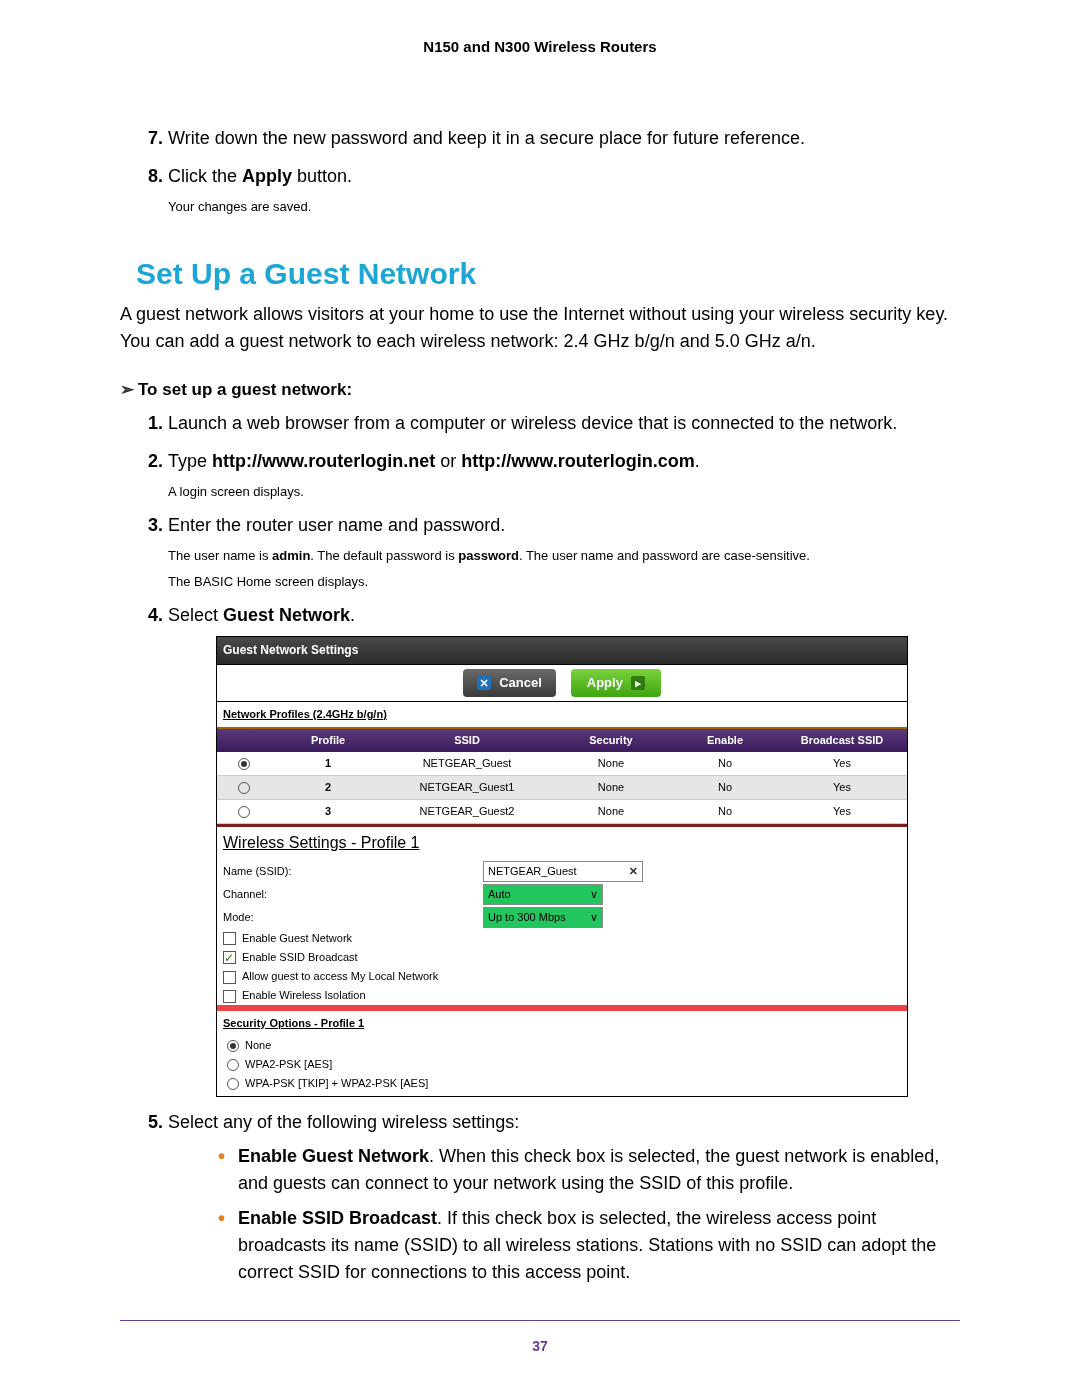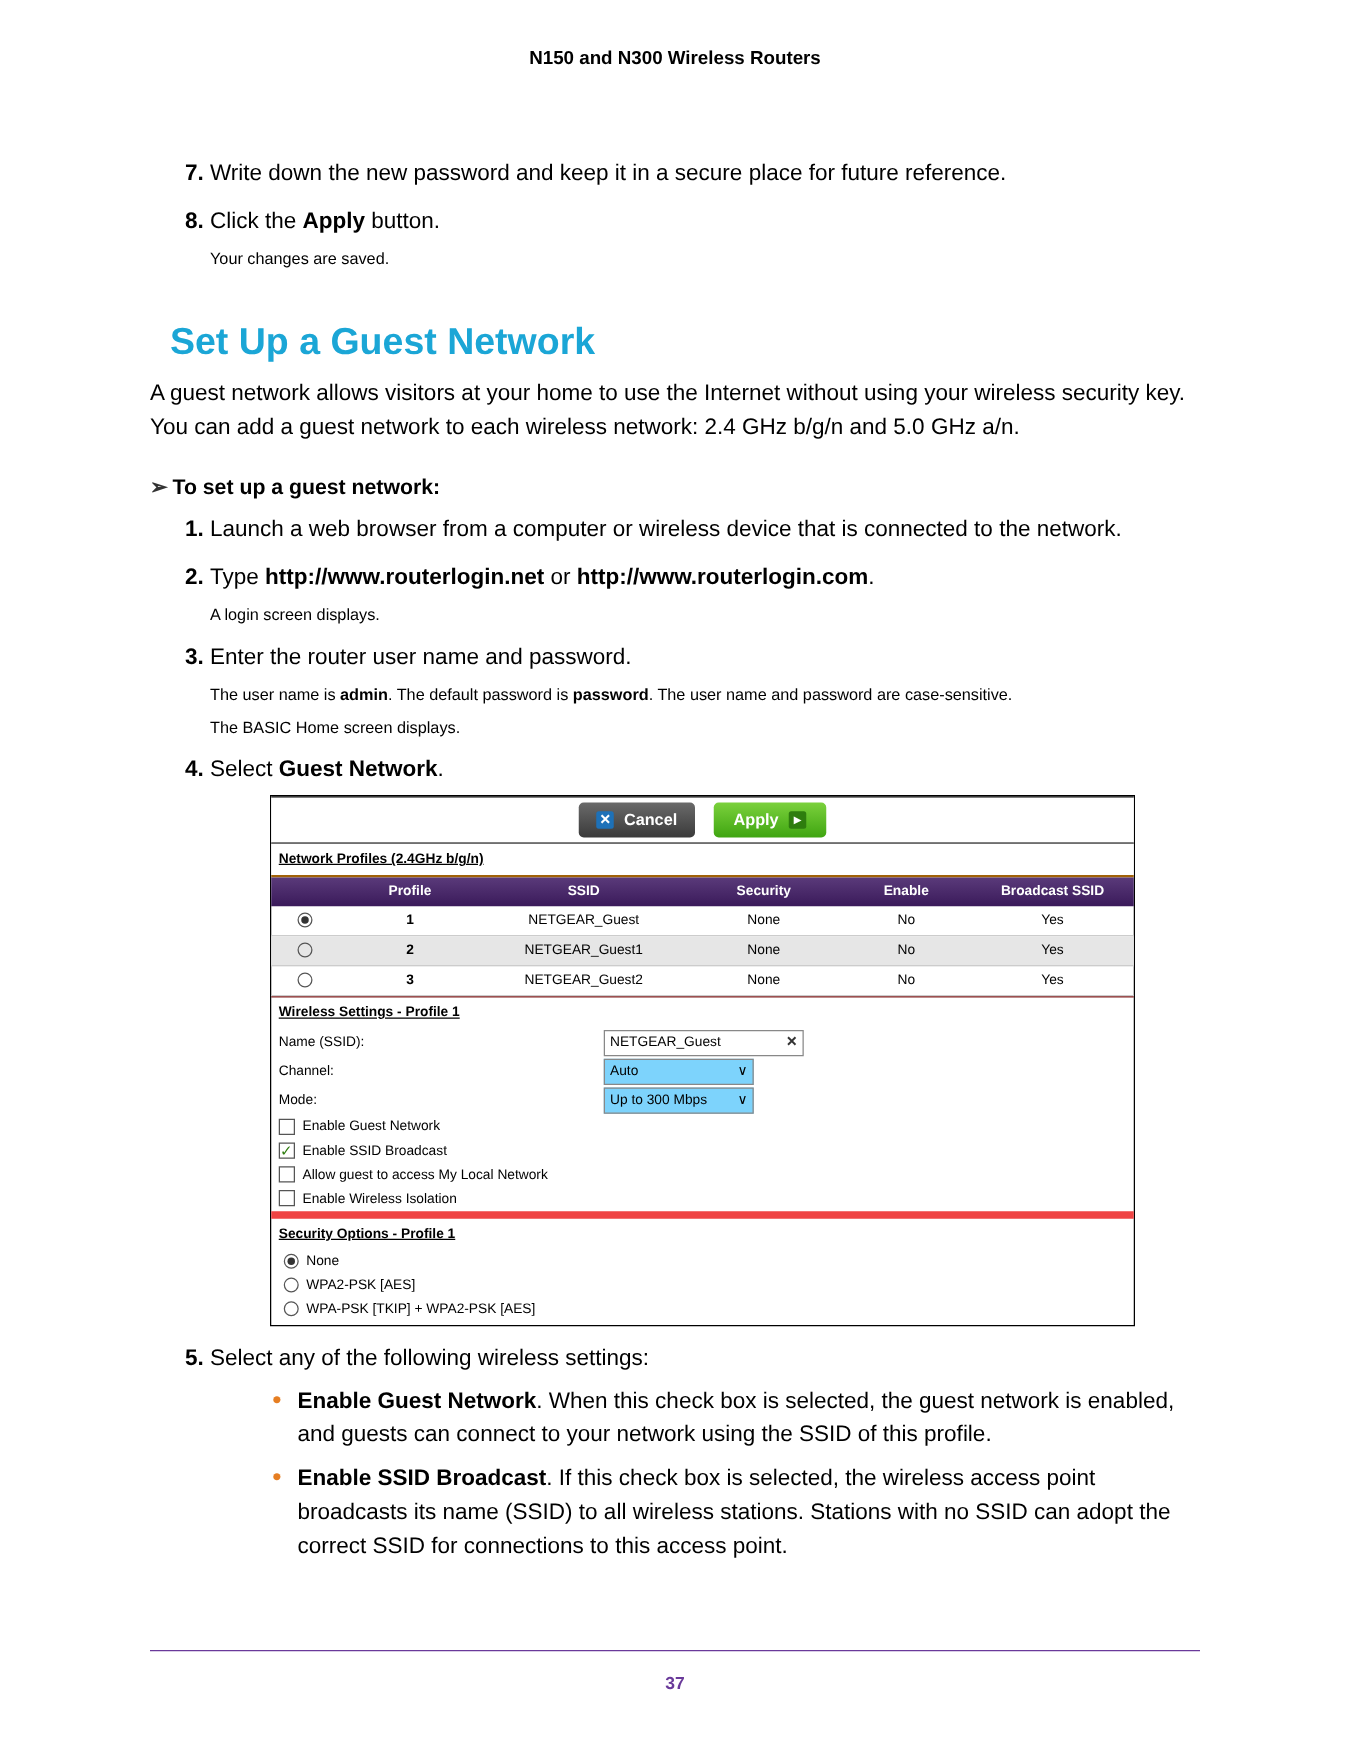--- a/index.html
+++ b/index.html
@@ -142,36 +142,36 @@
   .radio {
     display:inline-block; width:10px; height:10px; border:1px solid #555;
     border-radius:50%; vertical-align:middle; position:relative;
   }
   .radio.on::after{
     content:""; position:absolute; left:2px; top:2px; width:6px; height:6px;
     background:#333; border-radius:50%;
   }
   .scr-form { padding: 0; }
   .scr-form-title {
-    font-weight: bold; text-decoration: underline;
-    padding: 4px 6px; font-size: 11px; border-top:1px solid #7f1d1d;
+    font-weight: normal; text-decoration: underline;
+    padding: 4px 6px; font-size: 16px; border-top:3px solid #7f1d1d;
   }
   .scr-form-row {
     display:flex; padding: 1px 6px; align-items:center; font-size:11px;
   }
   .scr-form-row .lbl { width: 260px; }
   .scr-form-row .ctl { }
   .fake-input {
     border:1px solid #888; padding:1px 4px; min-width:150px; display:inline-flex;
     justify-content:space-between; align-items:center; background:#fff;
   }
   .fake-input .clr { color:#333; font-weight:bold; margin-left:6px;}
   .fake-select {
     border:1px solid #888; padding:1px 4px; min-width:110px; display:inline-flex;
-    justify-content:space-between; align-items:center; background:#7dd3fc;
+    justify-content:space-between; align-items:center; background:#22c55e;
   }
   .fake-select .caret { margin-left:6px; }
   .cbx {
     display:inline-block; width:11px; height:11px; border:1px solid #555;
     margin-right:6px; vertical-align:middle; position:relative; background:#fff;
   }
   .cbx.on::after{
     content:"✓"; position:absolute; left:0; top:-3px; font-size:12px; color:#2e7d0e;
   }
   .scr-sec-title {
@@ -254,20 +254,21 @@
       <div class="step-sub">
         <span>The user name is </span><span class="bold">admin</span><span>. The default password is </span><span class="bold">password</span><span>. The user name and password are case-sensitive.</span>
       </div>
       <div class="step-sub">The BASIC Home screen displays.</div>
     </li>
     <li>
       <span>Select </span><span class="bold">Guest Network</span><span>.</span>
 
       
       <div class="screenshot">
+        <div class="scr-title">Guest Network Settings</div>
         <div class="scr-btnbar">
           <span class="btn btn-cancel"><span class="x">✕</span><span>Cancel</span></span>
           <span class="btn btn-apply"><span>Apply</span><span class="go">▸</span></span>
         </div>
         <div class="scr-section">Network Profiles (2.4GHz b/g/n)</div>
         <div class="scr-table-head">
           <div class="col-radio"></div>
           <div class="col-prof">Profile</div>
           <div class="col-ssid">SSID</div>
           <div class="col-sec">Security</div>

